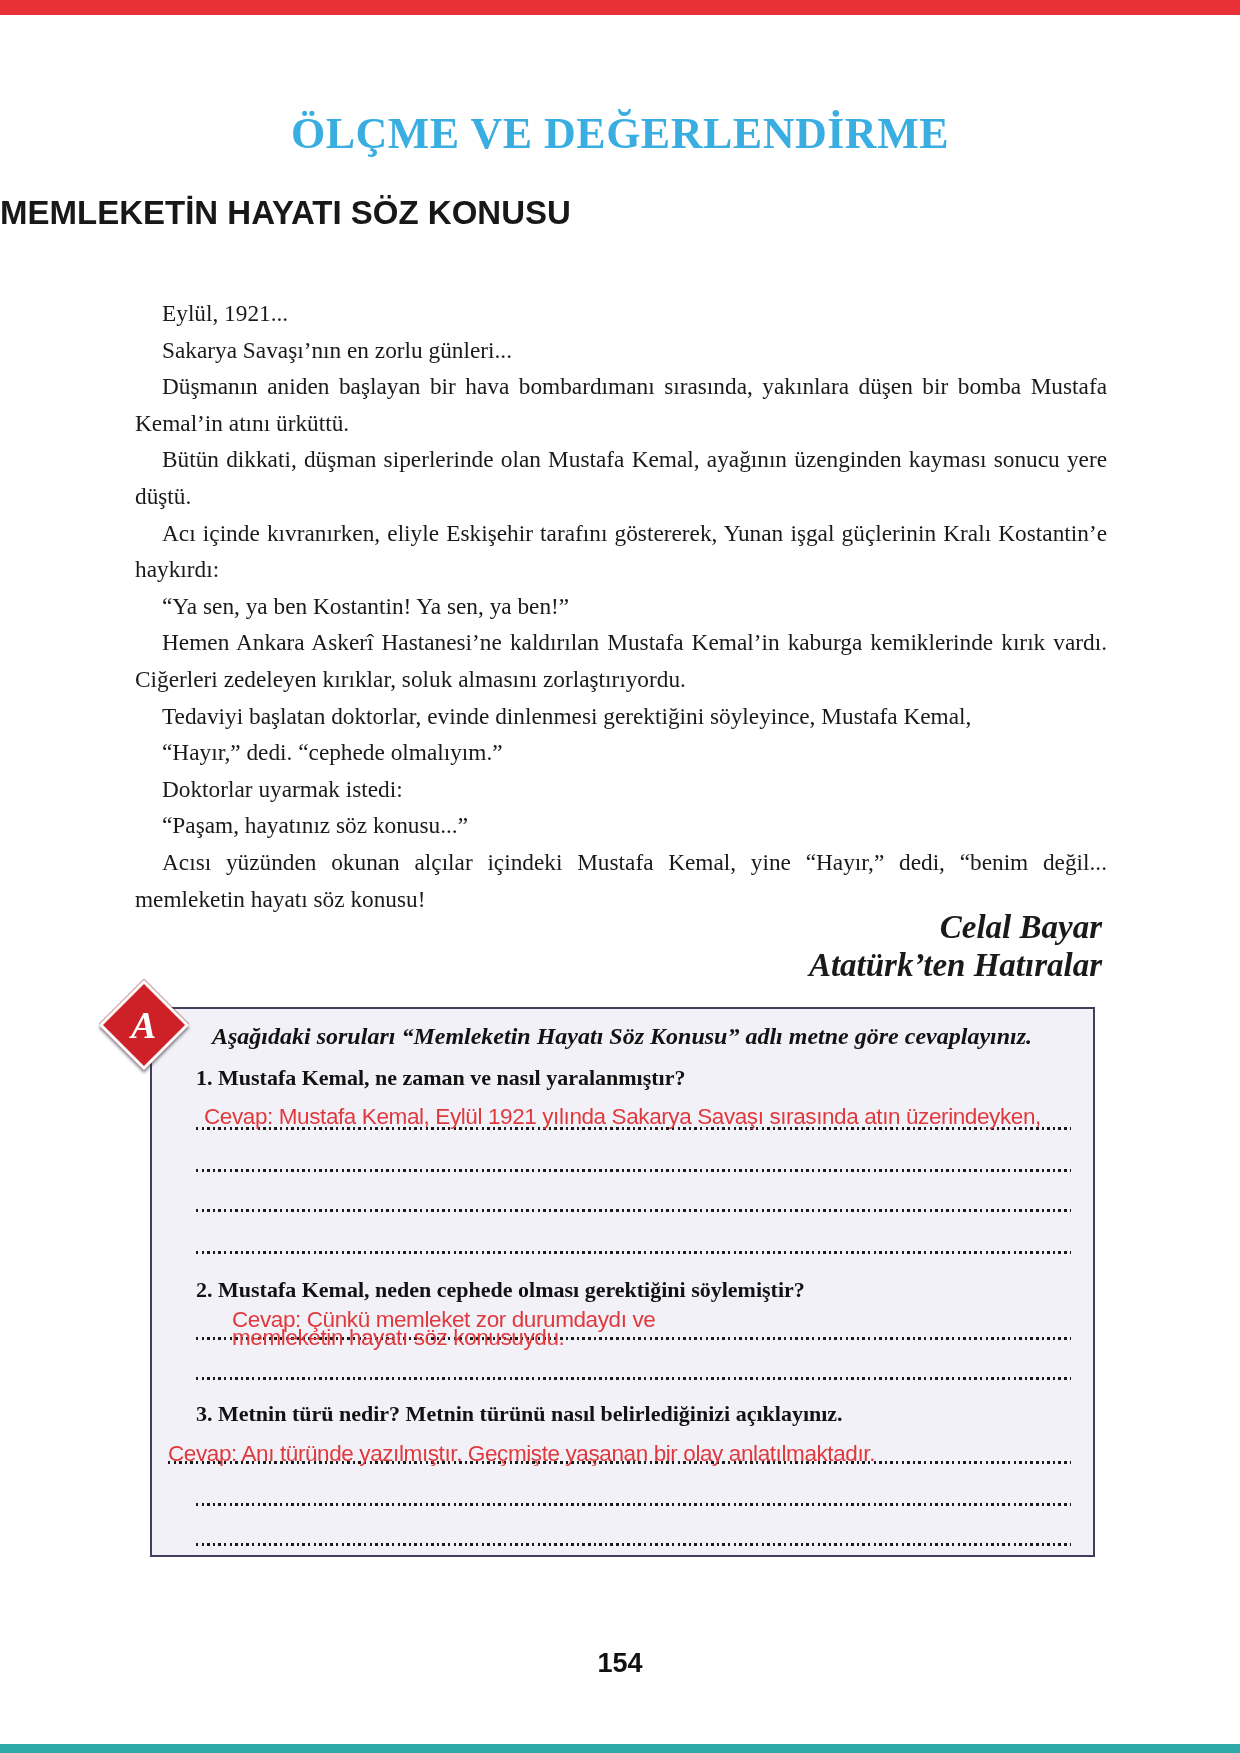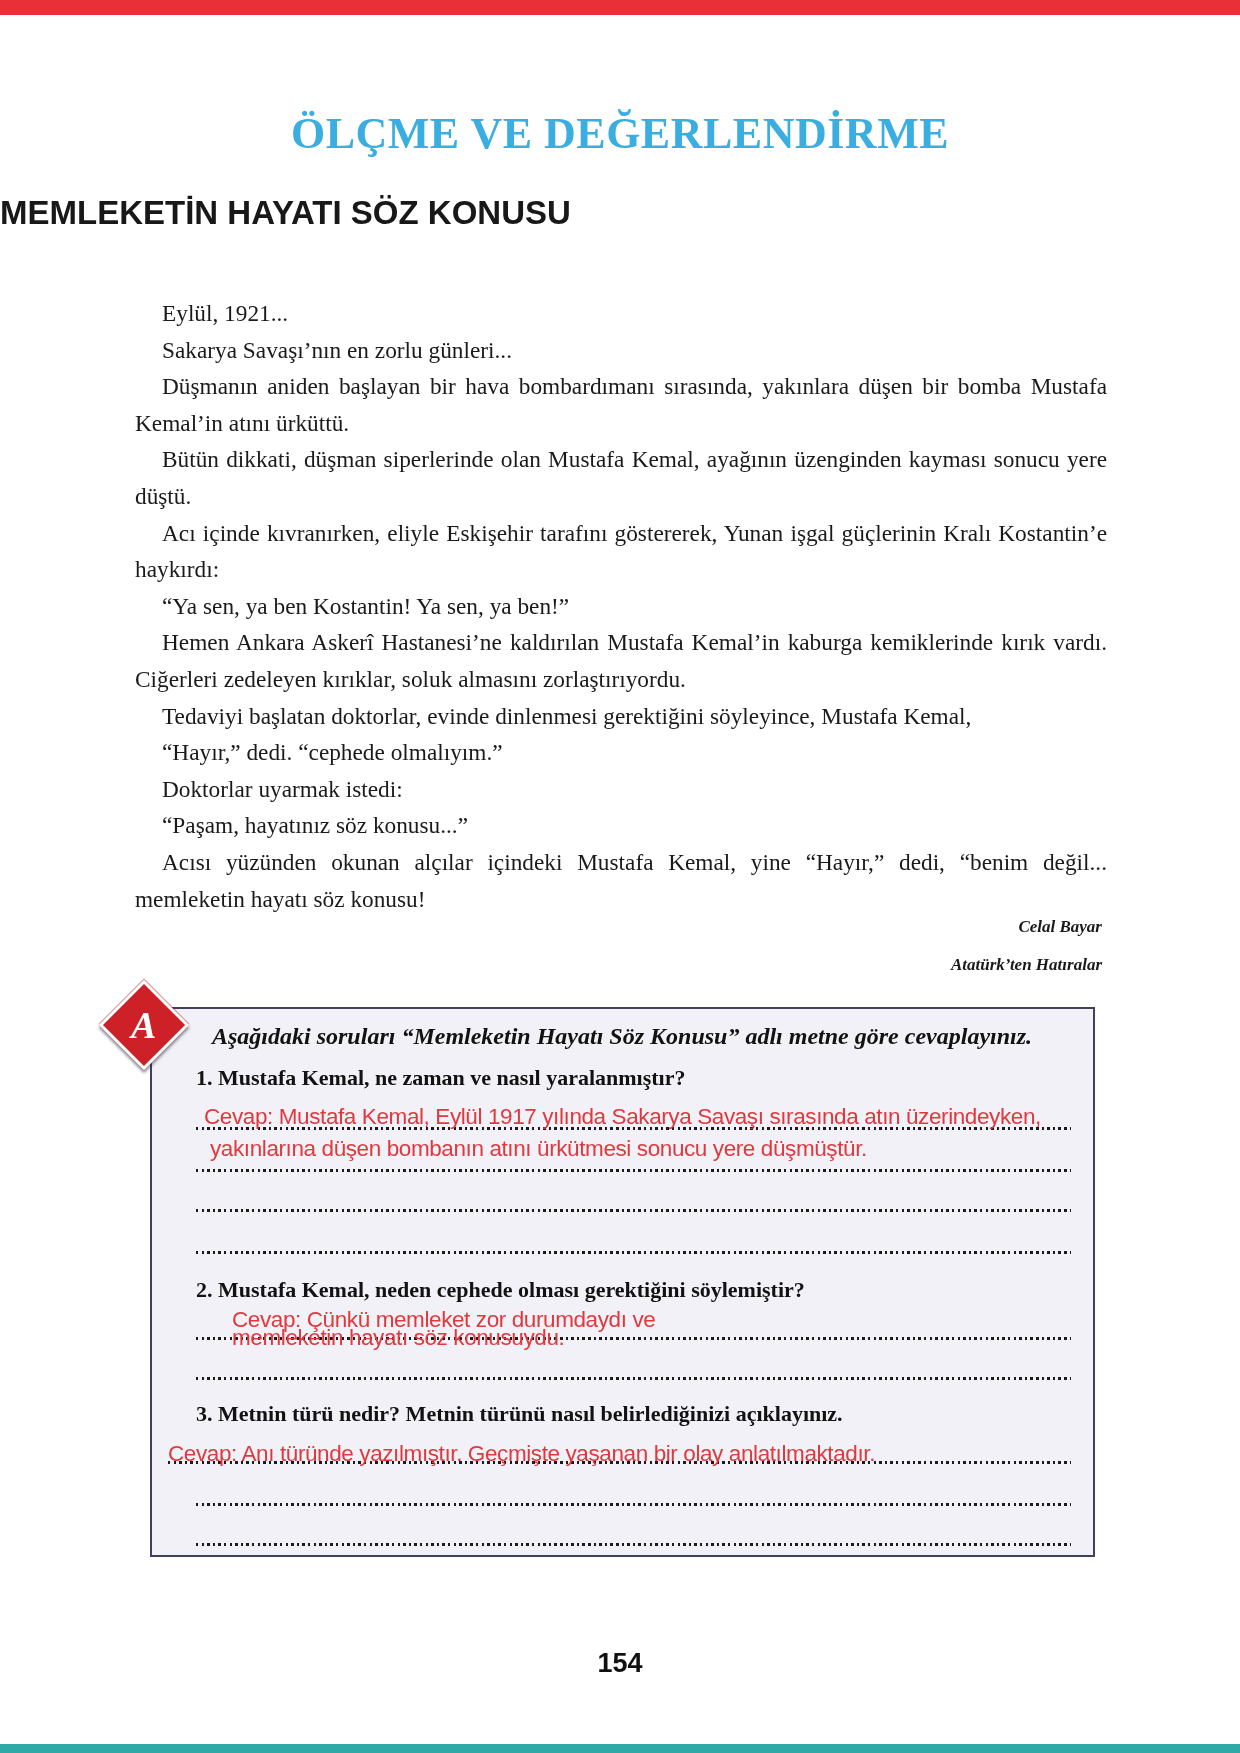--- a/index.html
+++ b/index.html
@@ -24,21 +24,21 @@
 
   .story{
     position:absolute;top:262px;left:135px;width:972px;
     font-size:23.3px;line-height:36.6px;text-align:justify;margin-top:33px;
   }
   .story p{margin:0;text-indent:27px;}
   .story p.oneline{white-space:nowrap;}
 
   .attribution{
     position:absolute;right:138px;text-align:right;
-    font-weight:bold;font-style:italic;font-size:17px;line-height:30px;
+    font-weight:bold;font-style:italic;font-size:33px;line-height:30px;
   }
   .attr-author{top:912px;}
   .attr-source{top:950px;}
 
   .qbox{
     position:absolute;left:150px;top:1007px;width:945px;height:550px;
     background:var(--box_bg,#f2f1f7);border:2px solid var(--box_border,#40405e);
     box-sizing:border-box;
   }
   .badge{
@@ -97,23 +97,22 @@
 <div class="attribution attr-source">Atatürk’ten Hatıralar</div>
 
 <div class="qbox">
   <div class="badge">
     <span>A</span>
   </div>
 
   <div class="abs instruction">Aşağıdaki soruları “Memleketin Hayatı Söz Konusu” adlı metne göre cevaplayınız.</div>
 
   <div class="abs q-title" style="top:56px;"><span>1.</span> <span>Mustafa Kemal, ne zaman ve nasıl yaralanmıştır?</span></div>
-  <div class="abs answer" style="top:95px;left:52px;">Cevap: Mustafa Kemal, Eylül 1917 yılında Sakarya Savaşı sırasında atın üzerindeyken,</div>
+  <div class="abs answer" style="top:95px;left:52px;">Cevap: Mustafa Kemal, Eylül 1921 yılında Sakarya Savaşı sırasında atın üzerindeyken,</div>
   <div class="abs dots" style="top:118px;"></div>
-  <div class="abs answer" style="top:127px;left:58px;">yakınlarına düşen bombanın atını ürkütmesi sonucu yere düşmüştür.</div>
   <div class="abs dots" style="top:160px;"></div>
   <div class="abs dots" style="top:200px;"></div>
   <div class="abs dots" style="top:242px;"></div>
 
   <div class="abs q-title" style="top:268px;"><span>2.</span> <span>Mustafa Kemal, neden cephede olması gerektiğini söylemiştir?</span></div>
   <div class="abs answer" style="top:298px;left:80px;">Cevap: Çünkü memleket zor durumdaydı ve</div>
   <div class="abs answer" style="top:316px;left:80px;">memleketin hayatı söz konusuydu.</div>
   <div class="abs dots" style="top:328px;"></div>
   <div class="abs dots" style="top:368px;"></div>
 

